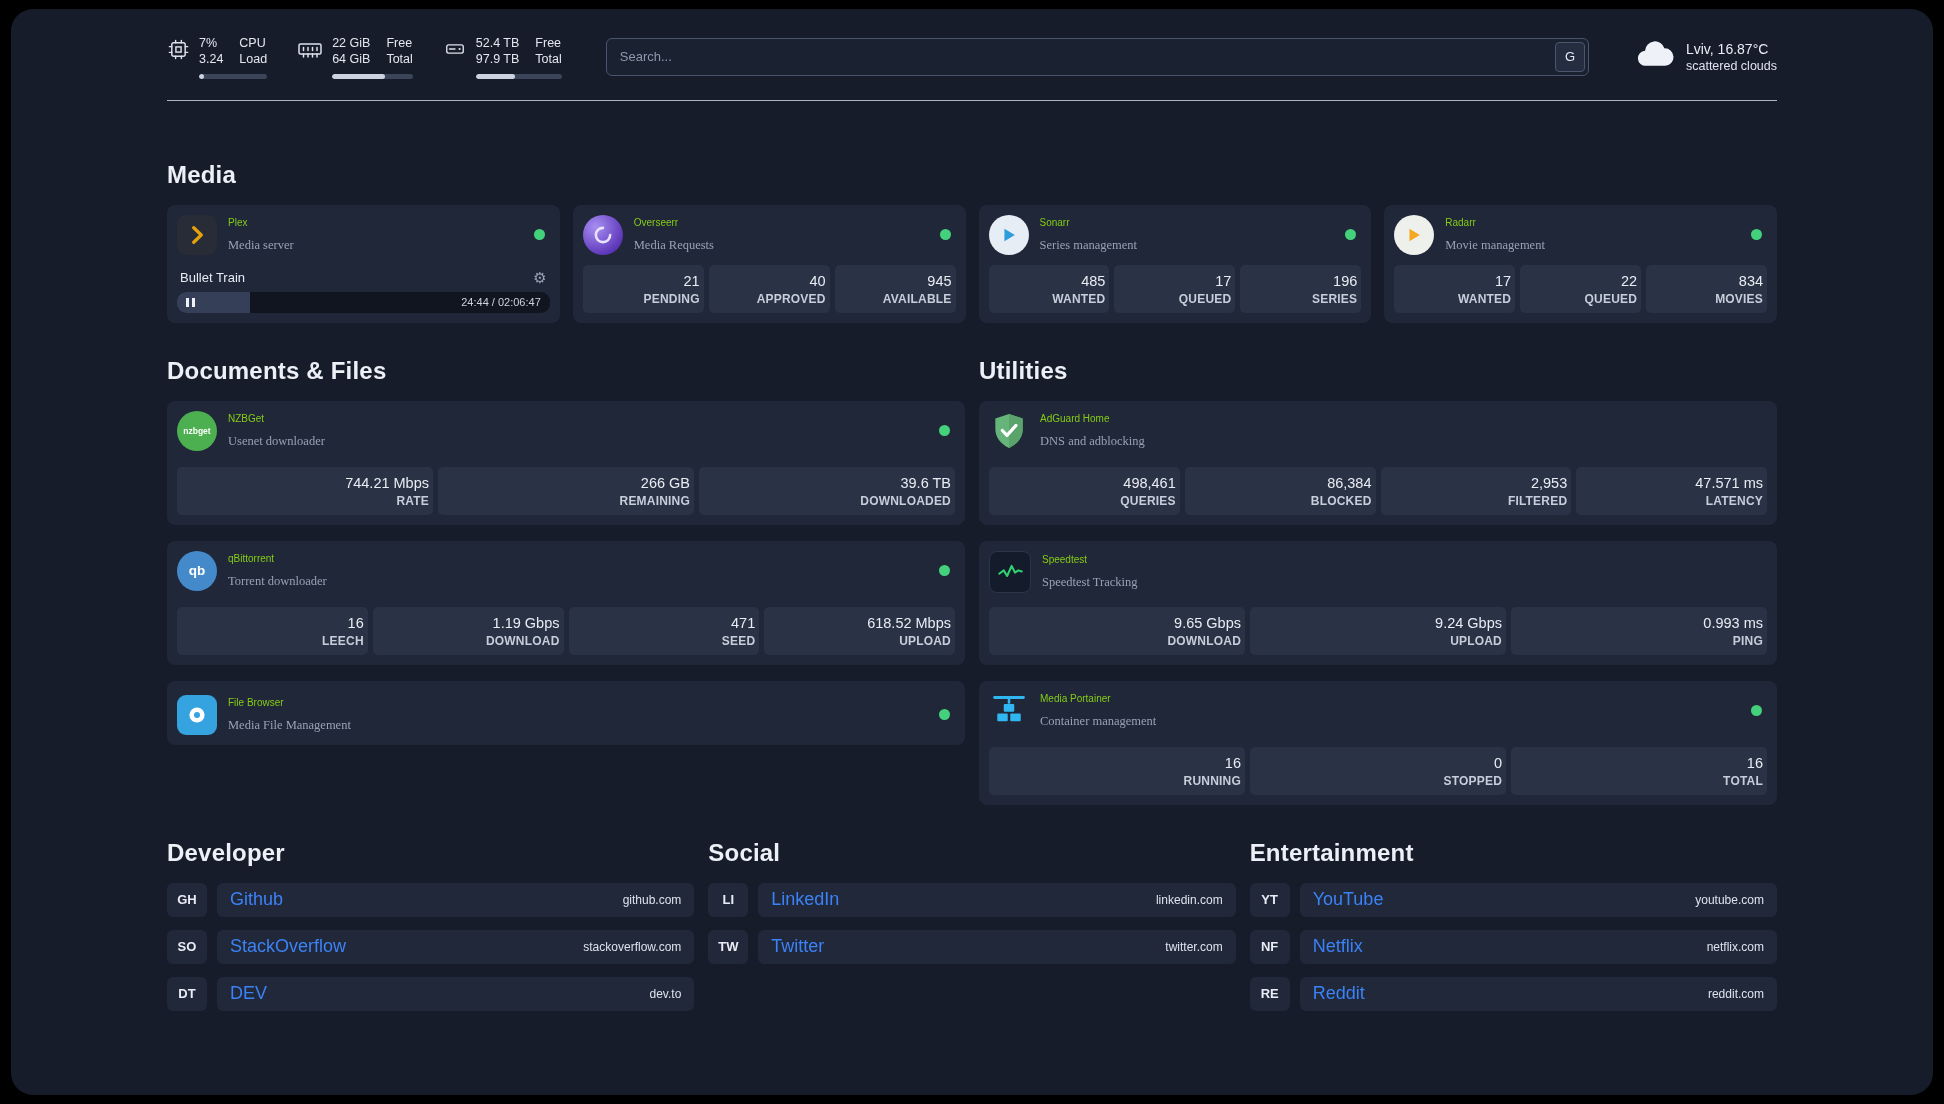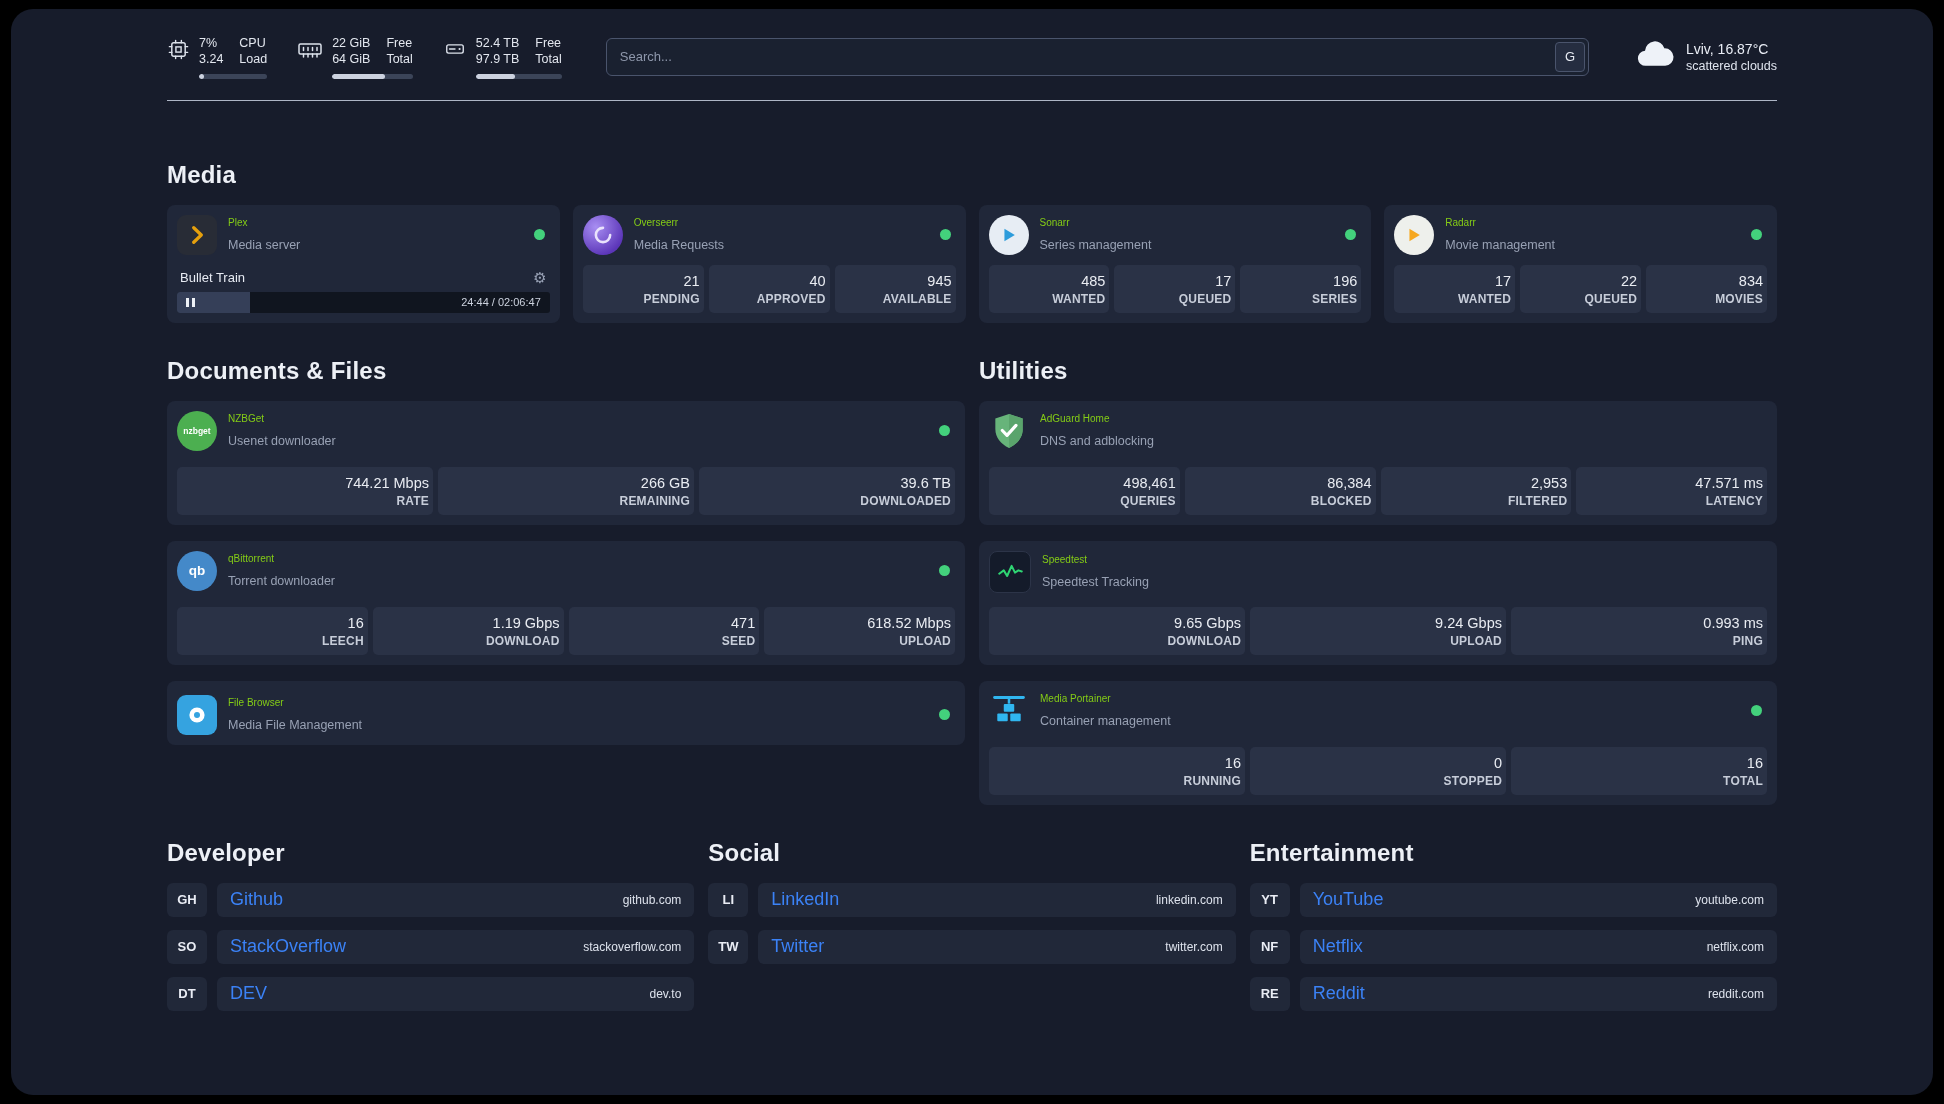--- a/index.html
+++ b/index.html
@@ -38,33 +38,33 @@
   
   .card{background:#202739;border-radius:8px;padding:10px;box-sizing:border-box;cursor:pointer;
     display:flex;flex-direction:column;}
   .stat-card{min-height:124px;}
   .head-card{min-height:64px;justify-content:flex-end;}
   .card-head{display:flex;align-items:center;gap:11px;}
   .app-icon{width:40px;height:40px;border-radius:9px;display:flex;align-items:center;
     justify-content:center;flex:none;overflow:hidden;}
   .app-titles{display:flex;flex-direction:column;}
   .app-name{font-size:10px;font-weight:400;color:#84cc16;}
-  .app-sub{font-size:12.5px;color:#98a1b4;margin-top:10px;}
+  .app-sub{font-size:12.5px;color:#98a1b4;margin-top:10px;font-family:Liberation Serif, serif;}
   .dot{width:11px;height:11px;border-radius:50%;margin-left:auto;margin-right:5px;flex:none;}
 
   .tiles{display:flex;gap:5px;margin-top:auto;padding-top:10px;}
   .tile{flex:1;background:#2a3246;border-radius:5px;text-align:right;padding:8px 4px 7px 4px;}
   .tile-value{font-size:14.5px;color:#e9ecf2;display:block;}
   .tile-label{font-size:12px;font-weight:700;color:#c7cdd9;letter-spacing:.2px;margin-top:3px;display:block;}
 
   
   .np-row{display:flex;align-items:center;margin-top:auto;padding:0 3px;}
   .np-title{font-size:13px;color:#e7ebf3;}
   .np-gear{margin-left:auto;color:#97a0b4;font-size:15px;cursor:pointer;line-height:1;}
-  .player{position:relative;margin-top:7px;height:21px;background:#10151f;border-radius:3px;
+  .player{position:relative;margin-top:7px;height:21px;background:#10151f;border-radius:9px;
     display:flex;align-items:center;overflow:hidden;}
   .player-fill{position:absolute;left:0;top:0;bottom:0;background:#353f58;}
   .pause{position:relative;margin-left:9px;display:flex;gap:3px;cursor:pointer;}
   .pause i{display:block;width:3px;height:9px;background:#eef1f6;}
   .player-time{position:relative;margin-left:auto;margin-right:9px;font-size:11px;color:#ccd2de;}
 
   
   .plex-bg{background:#282c36;}
   .overseerr-bg{border-radius:50%;background:radial-gradient(circle at 32% 30%,#a88ef2,#5b35b8 75%);}
   .sonarr-bg{border-radius:50%;background:#e7edf4;}

